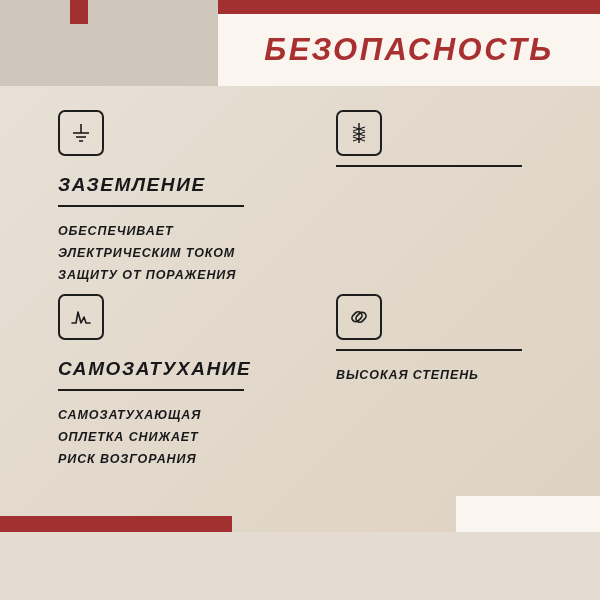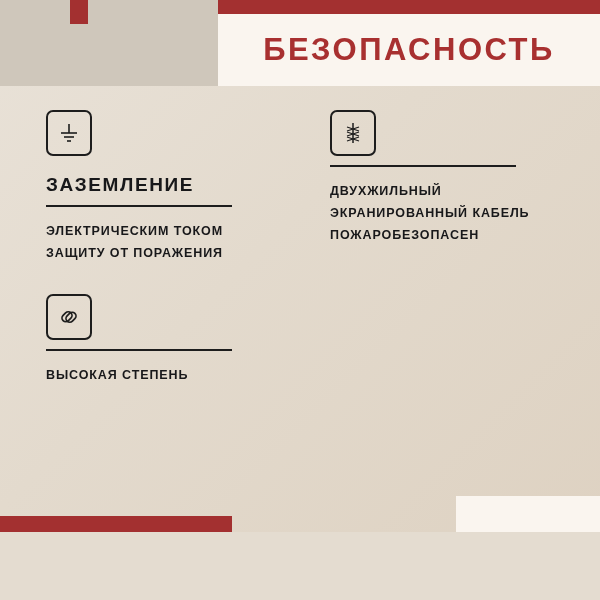--- a/index.html
+++ b/index.html
@@ -12,20 +12,21 @@
     font-family: "Liberation Sans", sans-serif;
     background: #e4dcd0;
     overflow: hidden;
   }
   .page {
     position: relative;
     width: 600px;
     height: 532px;
     background: linear-gradient(135deg, #e9e2d8 0%, #e3dacd 45%, #ded2c2 100%);
     overflow: hidden;
+    font-style: italic;
   }
 
   
   .top-left-block {
     position: absolute;
     left: 0; top: 0;
     width: 218px; height: 86px;
     background: #cfc7bb;
   }
   .top-left-stripe {
@@ -73,21 +74,21 @@
   }
 
   
   .grid {
     position: absolute;
     left: 0; top: 96px;
     right: 0; bottom: 60px;
     display: grid;
     grid-template-columns: 1fr 1fr;
     grid-template-rows: 1fr 1fr;
-    padding: 14px 34px 0 22px;
+    padding: 14px 34px 0 34px;
     box-sizing: border-box;
     column-gap: 24px;
     row-gap: 6px;
   }
   .cell {
     padding-left: 24px;
     box-sizing: border-box;
   }
   .icon-box {
     width: 46px;
@@ -145,45 +146,55 @@
         <svg width="26" height="26" viewBox="0 0 26 26" aria-hidden="true">
           <line x1="13" y1="4" x2="13" y2="13" stroke="#1d1d1d" stroke-width="1.6"></line>
           <line x1="5" y1="13" x2="21" y2="13" stroke="#1d1d1d" stroke-width="1.6"></line>
           <line x1="8" y1="17" x2="18" y2="17" stroke="#1d1d1d" stroke-width="1.6"></line>
           <line x1="11" y1="21" x2="15" y2="21" stroke="#1d1d1d" stroke-width="1.6"></line>
         </svg>
       </div>
       <div class="cell-title">ЗАЗЕМЛЕНИЕ</div>
       <div class="rule"></div>
       <div class="cell-desc">
+        <div>ОБЕСПЕЧИВАЕТ</div>
         <div>ЭЛЕКТРИЧЕСКИМ ТОКОМ</div>
         <div>ЗАЩИТУ ОТ ПОРАЖЕНИЯ</div>
       </div>
     </div>
 
     <div class="cell">
       <div class="icon-box">
         <svg width="26" height="26" viewBox="0 0 26 26" aria-hidden="true">
           <line x1="13" y1="3" x2="13" y2="23" stroke="#1d1d1d" stroke-width="1.5"></line>
           <line x1="7" y1="7" x2="19" y2="11" stroke="#1d1d1d" stroke-width="1.3"></line>
           <line x1="19" y1="7" x2="7" y2="11" stroke="#1d1d1d" stroke-width="1.3"></line>
           <line x1="7" y1="12" x2="19" y2="16" stroke="#1d1d1d" stroke-width="1.3"></line>
           <line x1="19" y1="12" x2="7" y2="16" stroke="#1d1d1d" stroke-width="1.3"></line>
           <line x1="7" y1="17" x2="19" y2="21" stroke="#1d1d1d" stroke-width="1.3"></line>
           <line x1="19" y1="17" x2="7" y2="21" stroke="#1d1d1d" stroke-width="1.3"></line>
         </svg>
       </div>
       <div class="rule"></div>
+    </div>
+
+    <div class="cell">
+      <div class="icon-box">
+        <svg width="26" height="26" viewBox="0 0 26 26" aria-hidden="true">
+          <polyline points="4,19 8,19 10,8 13,19 16,13 18,19 22,19" fill="none" stroke="#1d1d1d" stroke-width="1.6" stroke-linejoin="round" stroke-linecap="round"></polyline>
+        </svg>
+      </div>
+      <div class="cell-title">САМОЗАТУХАНИЕ</div>
+      <div class="rule"></div>
       <div class="cell-desc">
-        <div>ДВУХЖИЛЬНЫЙ</div>
-        <div>ЭКРАНИРОВАННЫЙ КАБЕЛЬ</div>
-        <div>ПОЖАРОБЕЗОПАСЕН</div>
-      </div>
-    </div>
-
+        <div>САМОЗАТУХАЮЩАЯ</div>
+        <div>ОПЛЕТКА СНИЖАЕТ</div>
+        <div>РИСК ВОЗГОРАНИЯ</div>
+      </div>
+    </div>
 
     <div class="cell">
       <div class="icon-box">
         <svg width="26" height="26" viewBox="0 0 26 26" aria-hidden="true">
           <g stroke="#1d1d1d" stroke-width="1.7" fill="none" stroke-linecap="round">
             <rect x="5.5" y="9" width="11" height="7.5" rx="3.75" transform="rotate(-45 11 12.75)"></rect>
             <rect x="9.5" y="9.5" width="11" height="7.5" rx="3.75" transform="rotate(-45 15 13.25)"></rect>
           </g>
         </svg>
       </div>

